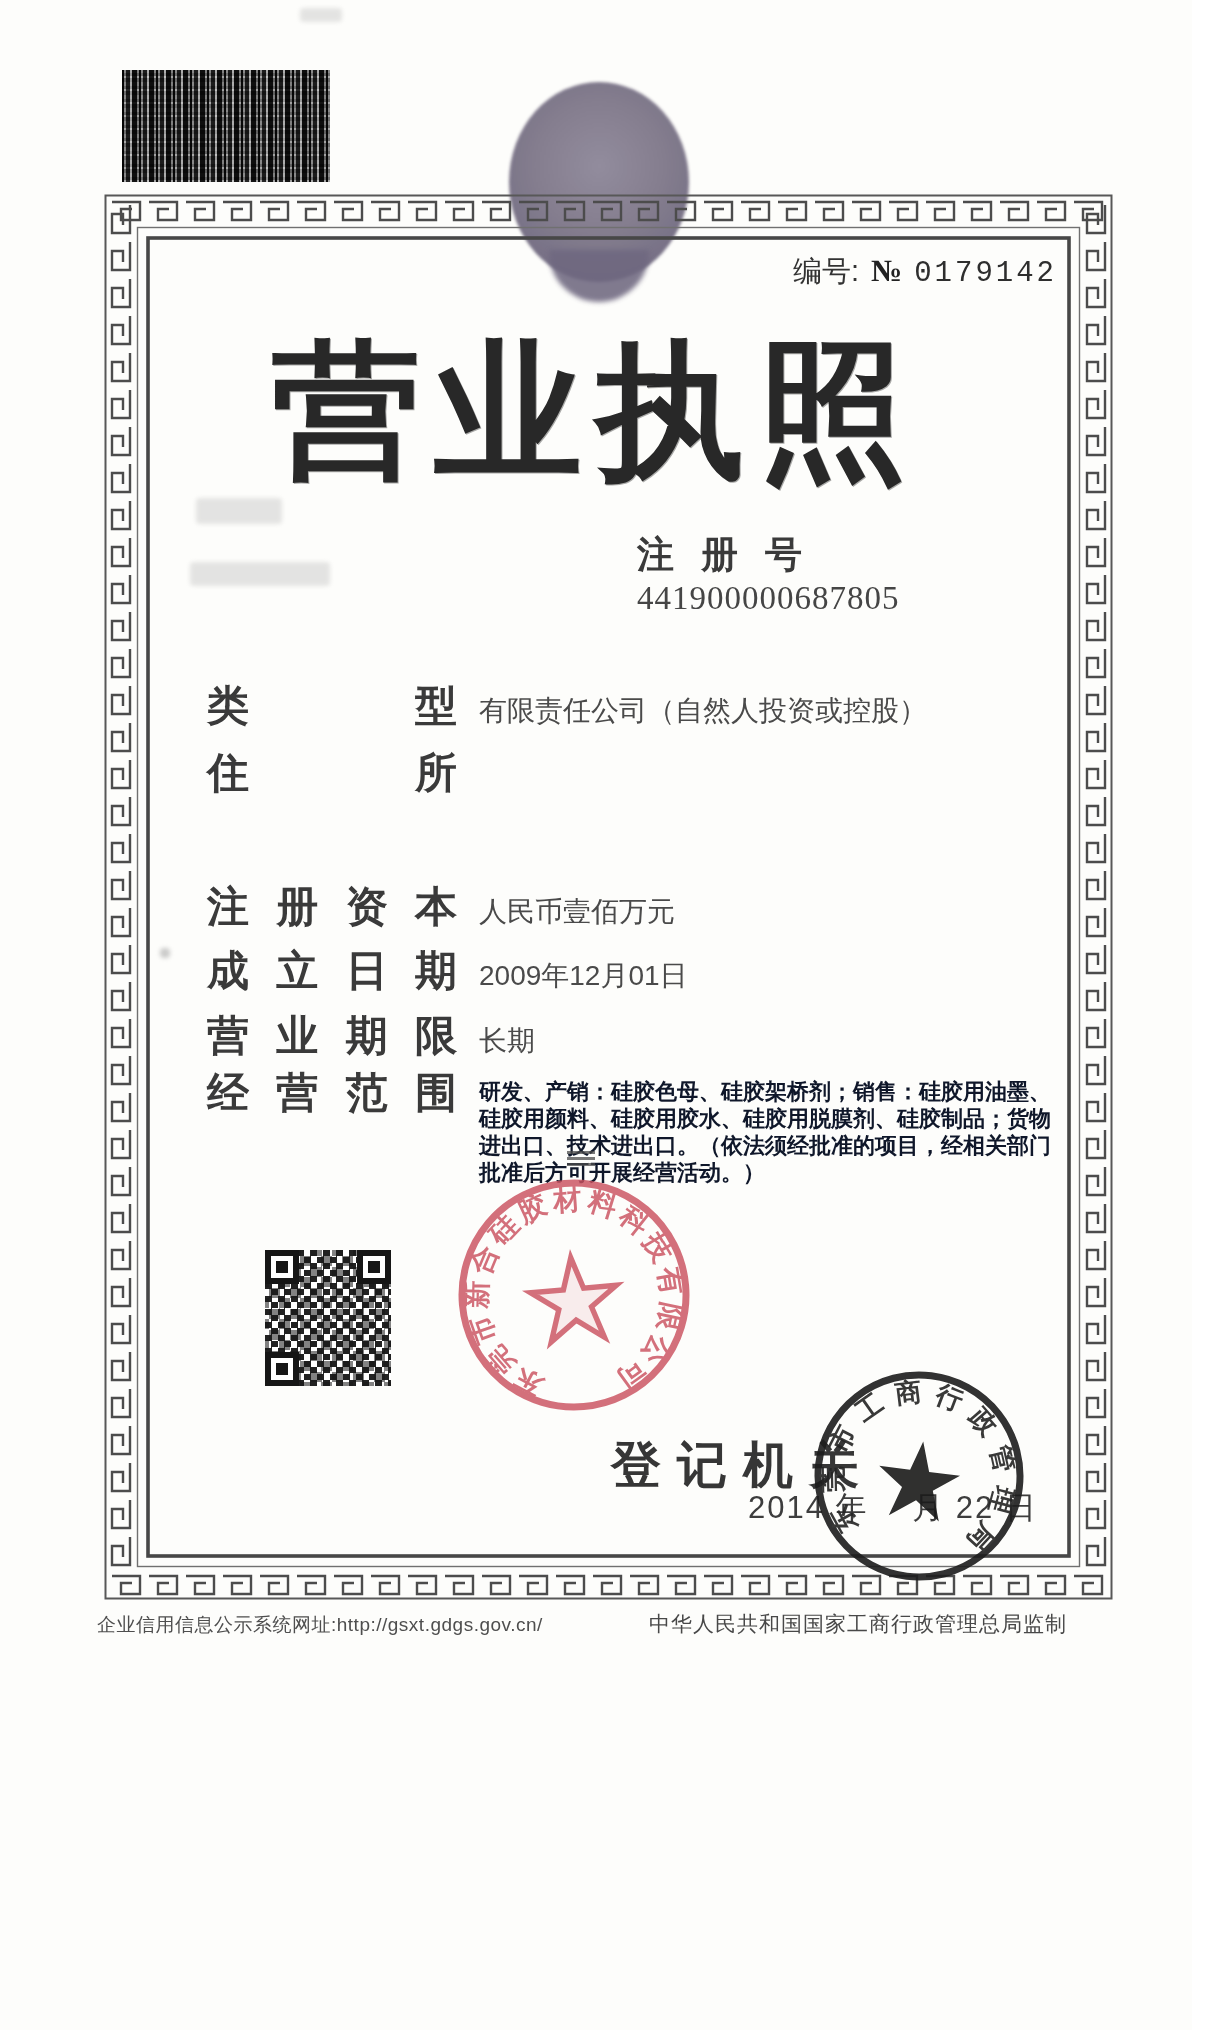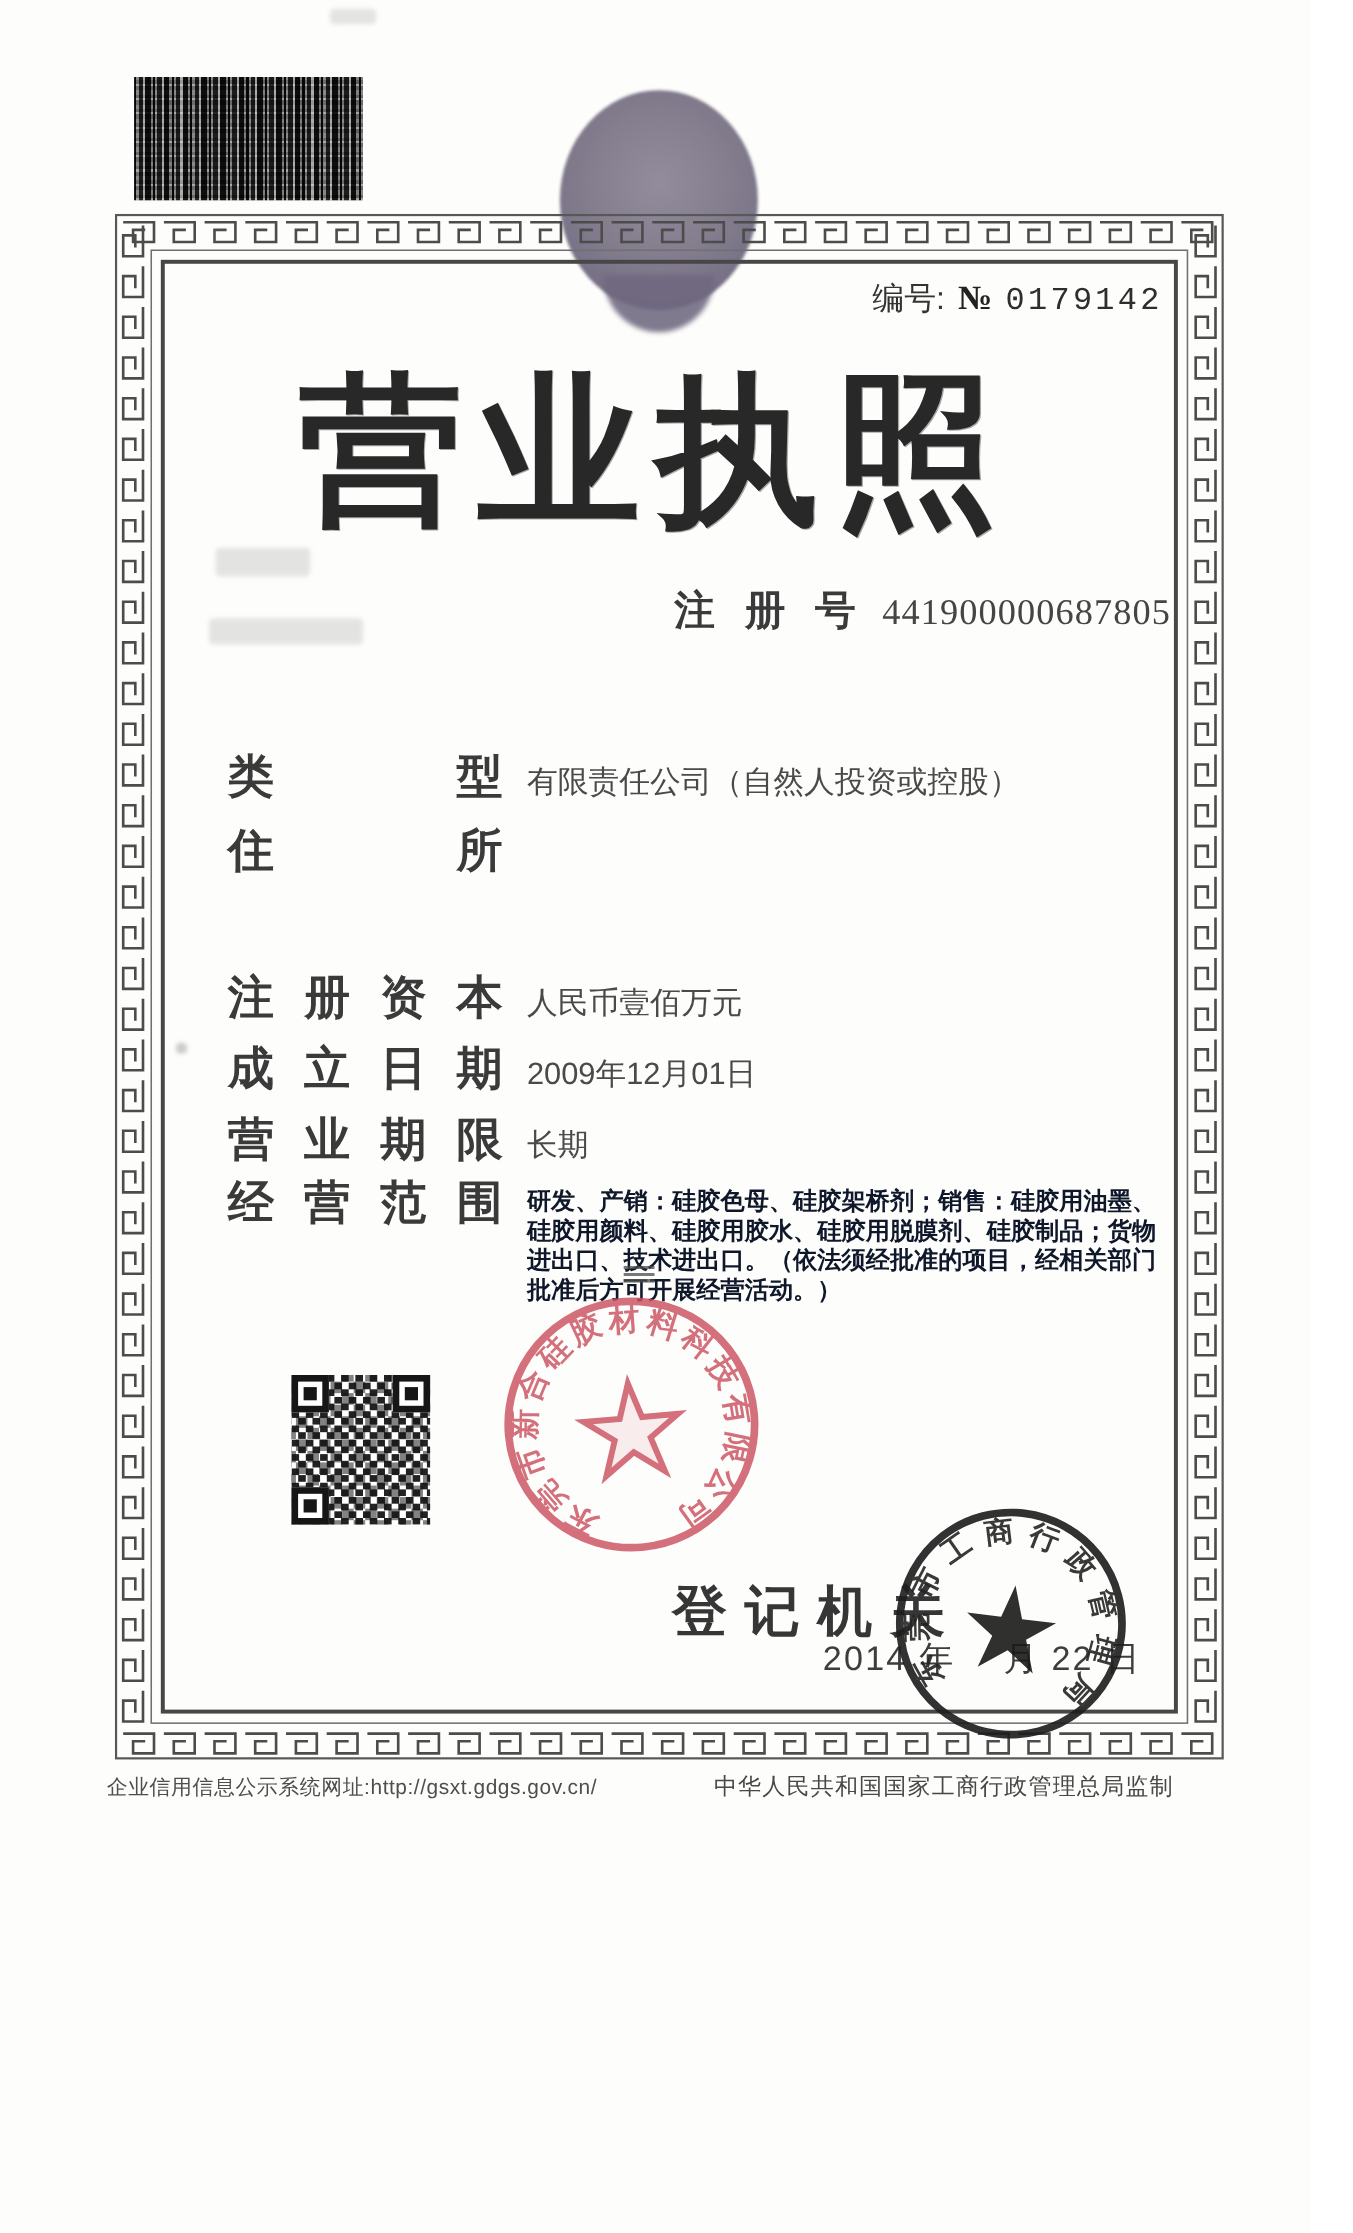--- a/index.html
+++ b/index.html
@@ -31,21 +31,21 @@
   .serial{top:252px;right:135px;font-size:29px;color:#333;display:flex;align-items:baseline;gap:12px;}
   .serial .no-mark{font-family:"Liberation Serif",serif;font-weight:700;font-size:31px;color:#222;}
   .serial .digits{font-family:"Liberation Mono",monospace;letter-spacing:3px;color:#2e2e2e;}
 
   
   .title{left:0;right:0;top:330px;text-align:center;font-size:148px;font-weight:900;
     letter-spacing:14px;color:#282828;line-height:1.1;
     text-shadow:1px 1px 0 rgba(40,40,40,.4);}
 
   
-  .regno{left:613px;top:530px;display:flex;align-items:baseline;}
+  .regno{left:613px;top:530px;display:flex;align-items:baseline;flex-direction:column;}
   .regno .r-label{display:inline-block;width:165px;font-size:37px;font-weight:700;color:#3a3a3a;
     text-align:justify;text-align-last:justify;}
   .regno .r-value{margin-left:24px;font-family:"Liberation Serif",serif;font-size:33px;
     letter-spacing:1px;color:#454545;}
 
   
   .field-row{position:absolute;left:207px;display:flex;align-items:flex-start;}
   .f-label{display:inline-block;width:250px;font-size:42px;font-weight:700;color:#3a3a3a;
     text-align:justify;text-align-last:justify;line-height:1.1;flex:none;}
   .f-value{margin-left:22px;padding-top:9px;font-size:28px;color:#4a4a4a;white-space:nowrap;}

